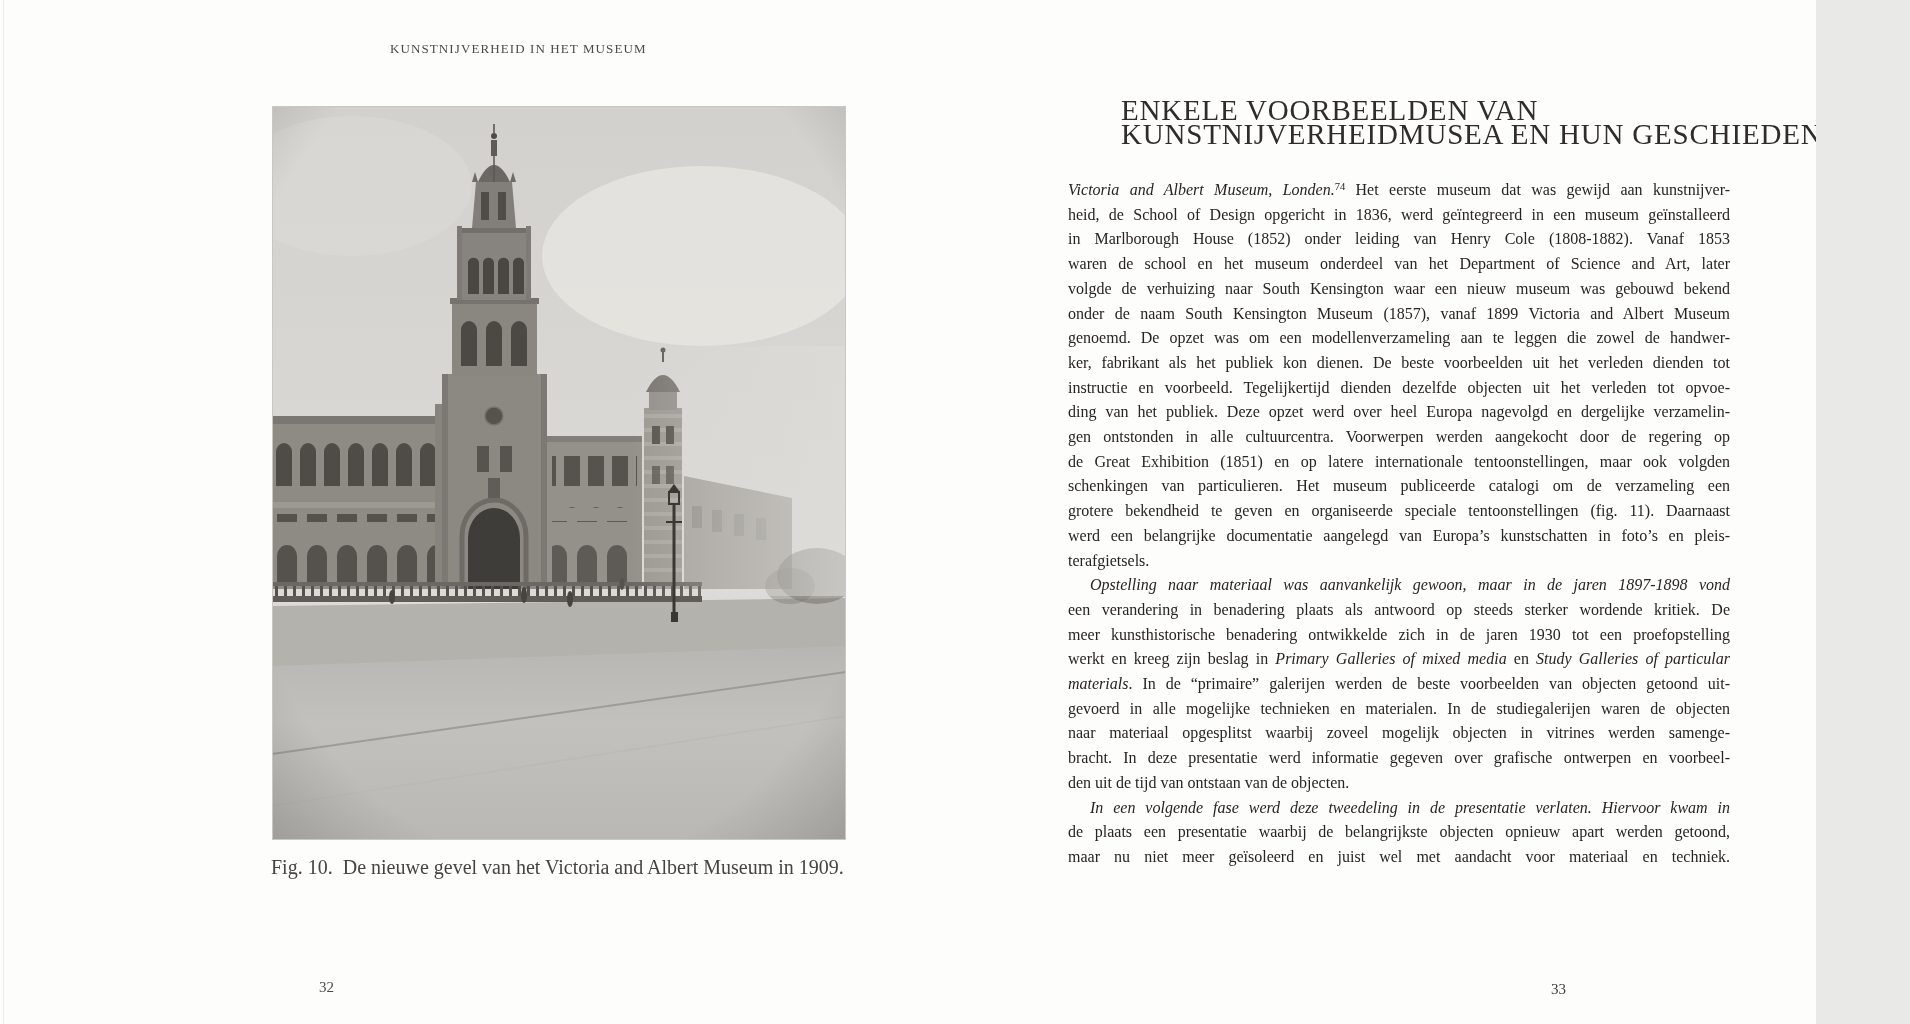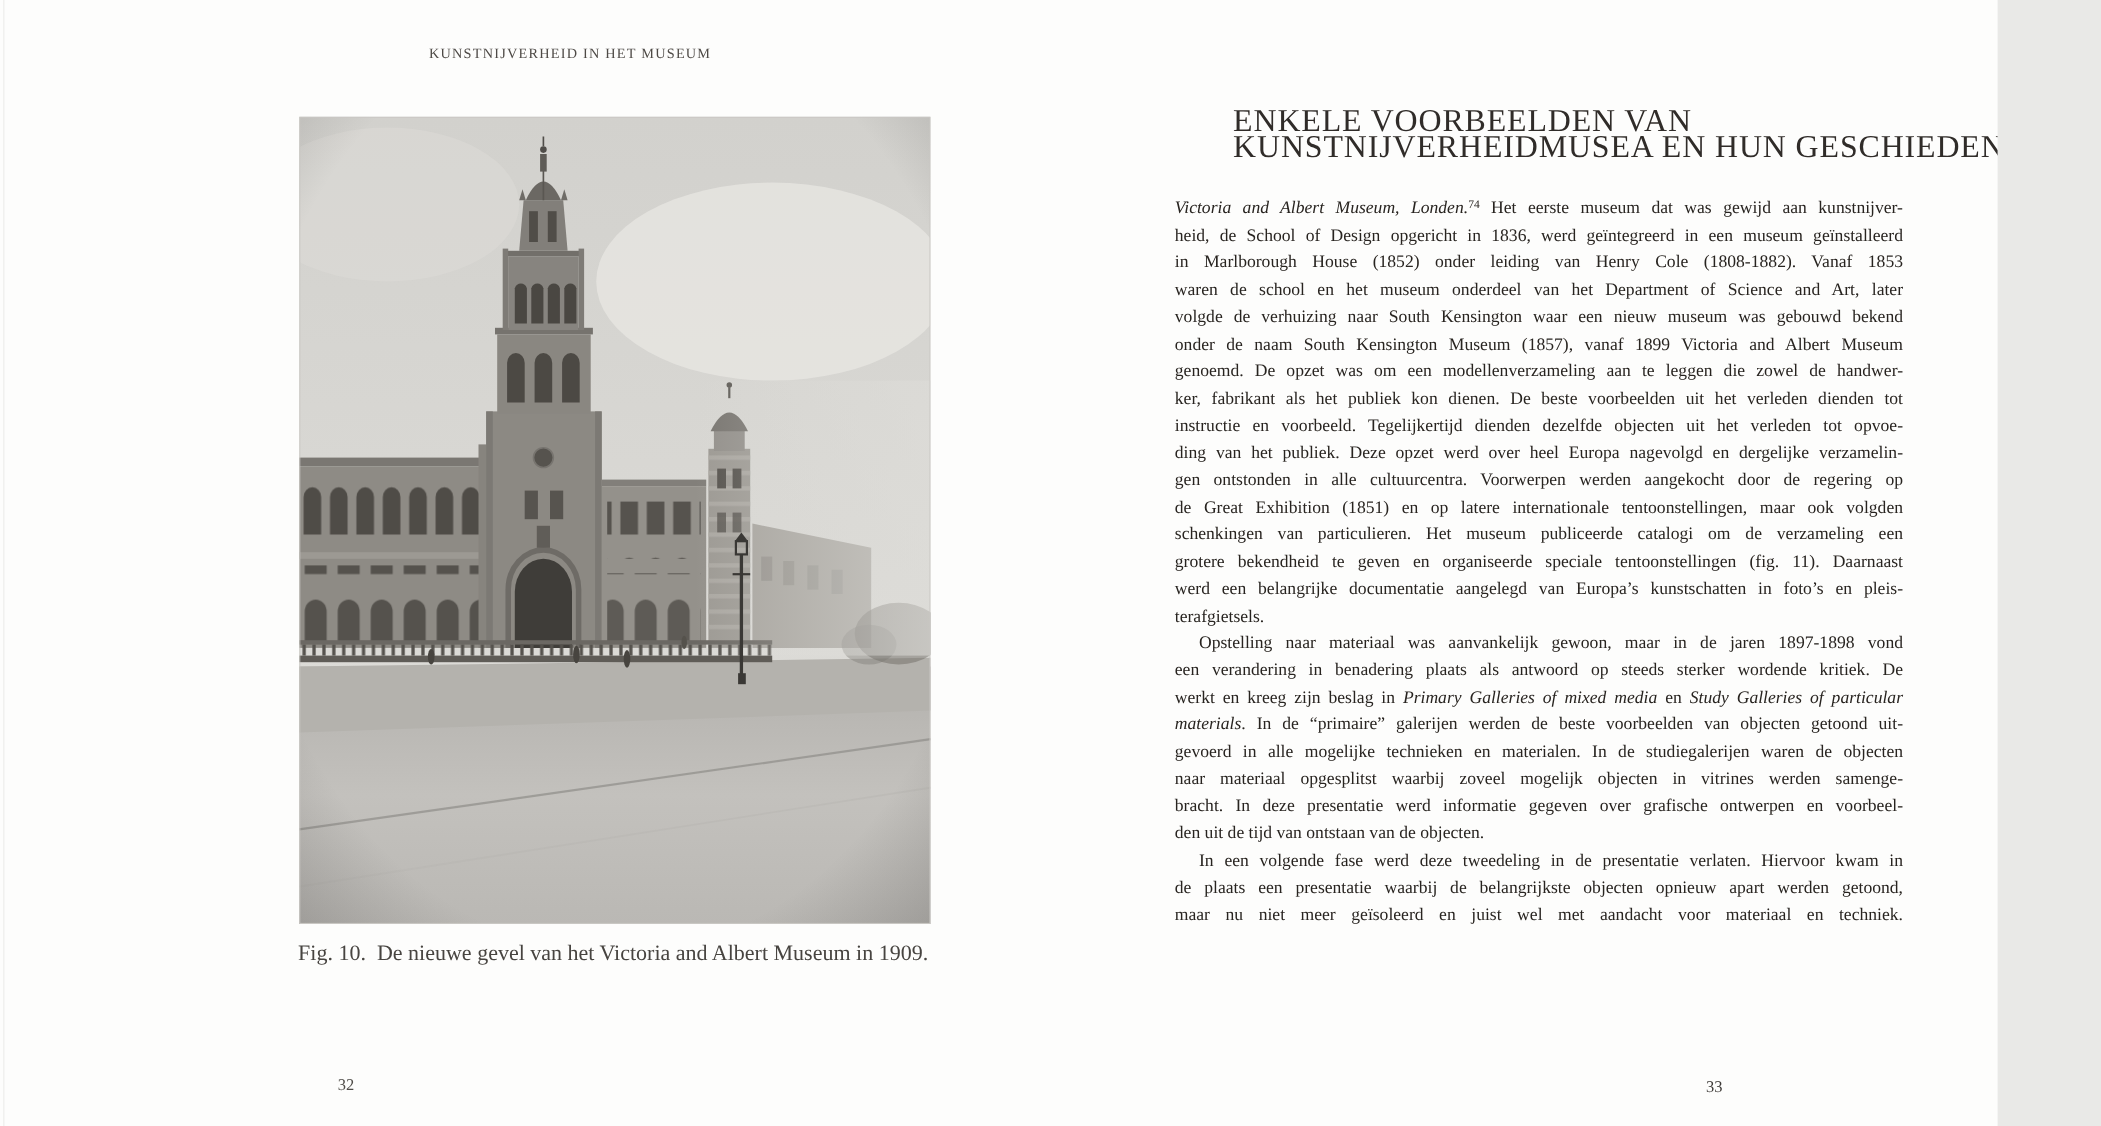--- a/index.html
+++ b/index.html
@@ -16,35 +16,35 @@
     font-size:13px;letter-spacing:1.1px;color:#4e4a46;white-space:nowrap;
   }
   .photo-figure{position:absolute;left:272px;top:106px;width:574px;height:734px;}
   .photo-figure svg{display:block;width:100%;height:100%;}
   .figure-caption{
     position:absolute;left:271px;top:856px;width:560px;
     font-size:20px;color:#474440;white-space:nowrap;
   }
   .figure-caption .cap-label{margin-right:10px;}
   .page-number{position:absolute;font-size:15px;color:#4f4c48;}
-  .page-number.left{left:307px;top:979px;}
+  .page-number.left{left:319px;top:979px;}
   .page-number.right{left:1551px;top:981px;color:#3e3b38;}
   .chapter-heading{
     position:absolute;left:1121px;top:99px;
     font-size:29px;line-height:23.5px;letter-spacing:0.8px;
     color:#302c29;white-space:nowrap;
   }
   .body-text{
     position:absolute;left:1068px;top:175px;width:662px;
     font-size:16px;line-height:24.7px;color:#282420;
   }
   .para{margin:0;}
   .tline{text-align:justify;text-align-last:justify;}
   .tline.end{text-align-last:left;}
-  .tline.ind{text-indent:22px;}
+  .tline.ind{text-indent:22px;font-style:italic;}
   .it{font-style:italic;}
   .sup{font-size:10.5px;vertical-align:5px;letter-spacing:0;}
 </style>
 </head>
 <body>
 
 <div class="spread">
   <div class="scan-edge"></div>
 
   <div>
@@ -233,20 +233,21 @@
           <div class="tline"><span>gen ontstonden in alle cultuurcentra. Voorwerpen werden aangekocht door de regering op</span></div>
           <div class="tline"><span>de Great Exhibition (1851) en op latere internationale tentoonstellingen, maar ook volgden</span></div>
           <div class="tline"><span>schenkingen van particulieren. Het museum publiceerde catalogi om de verzameling een</span></div>
           <div class="tline"><span>grotere bekendheid te geven en organiseerde speciale tentoonstellingen (fig. 11). Daarnaast</span></div>
           <div class="tline"><span>werd een belangrijke documentatie aangelegd van Europa’s kunstschatten in foto’s en pleis-</span></div>
           <div class="tline end"><span>terafgietsels.</span></div>
         </div>
         <div class="para">
           <div class="tline ind"><span>Opstelling naar materiaal was aanvankelijk gewoon, maar in de jaren 1897-1898 vond</span></div>
           <div class="tline"><span>een verandering in benadering plaats als antwoord op steeds sterker wordende kritiek. De</span></div>
+          <div class="tline"><span>meer kunsthistorische benadering ontwikkelde zich in de jaren 1930 tot een proefopstelling</span></div>
           <div class="tline"><span>werkt en kreeg zijn beslag in </span><span class="it">Primary Galleries of mixed media</span><span> en </span><span class="it">Study Galleries of particular</span></div>
           <div class="tline"><span class="it">materials</span><span>. In de “primaire” galerijen werden de beste voorbeelden van objecten getoond uit-</span></div>
           <div class="tline"><span>gevoerd in alle mogelijke technieken en materialen. In de studiegalerijen waren de objecten</span></div>
           <div class="tline"><span>naar materiaal opgesplitst waarbij zoveel mogelijk objecten in vitrines werden samenge-</span></div>
           <div class="tline"><span>bracht. In deze presentatie werd informatie gegeven over grafische ontwerpen en voorbeel-</span></div>
           <div class="tline end"><span>den uit de tijd van ontstaan van de objecten.</span></div>
         </div>
         <div class="para">
           <div class="tline ind"><span>In een volgende fase werd deze tweedeling in de presentatie verlaten. Hiervoor kwam in</span></div>
           <div class="tline"><span>de plaats een presentatie waarbij de belangrijkste objecten opnieuw apart werden getoond,</span></div>

